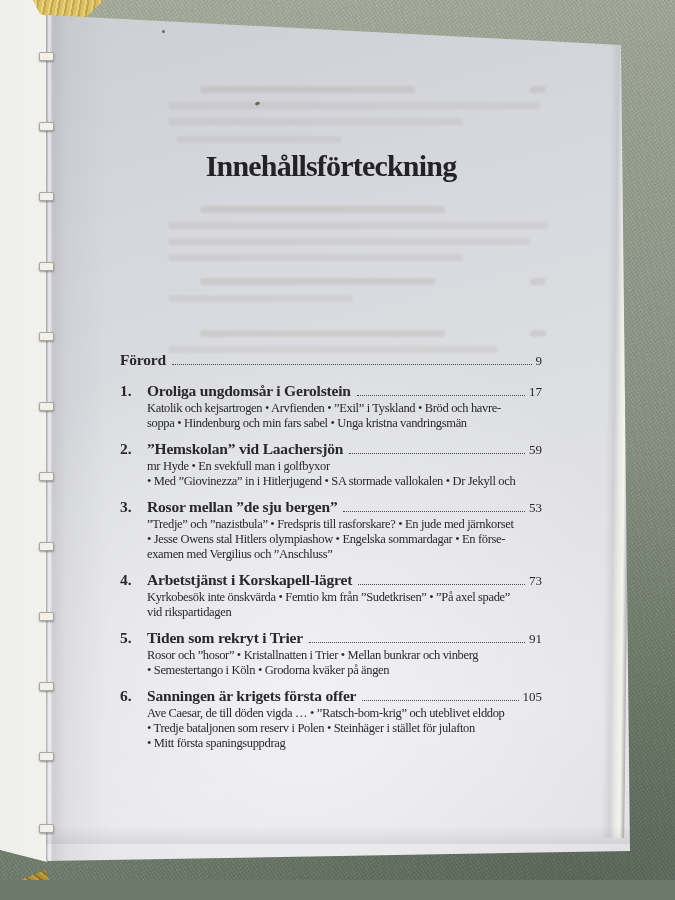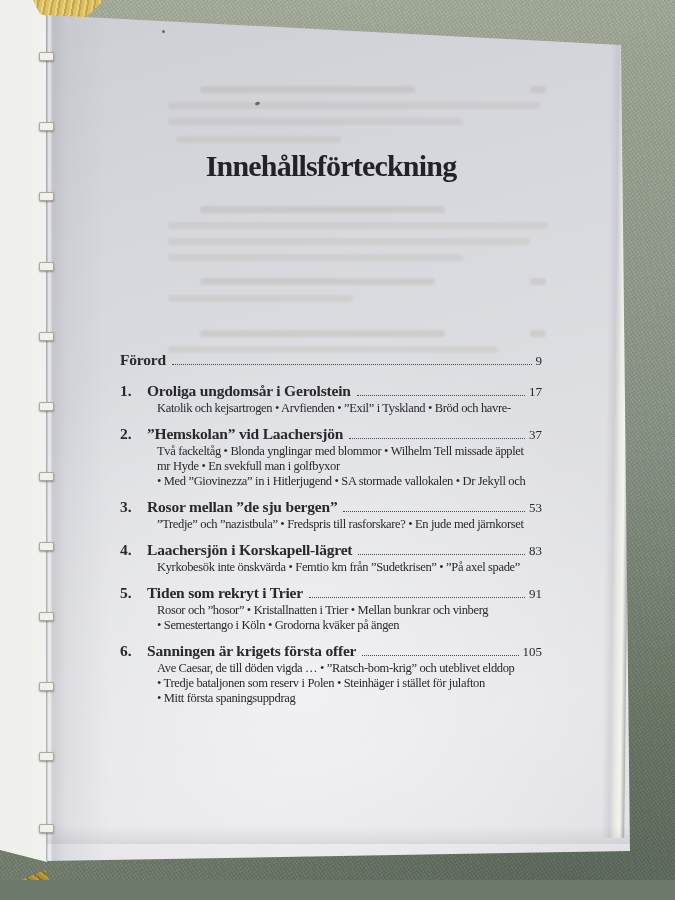--- a/index.html
+++ b/index.html
@@ -68,21 +68,21 @@
   .row { display:flex; align-items:baseline; }
   .row .num { flex:0 0 27px; font-weight:bold; font-size:15.5px; }
   .row .ttl { font-weight:bold; font-size:15.5px; white-space:nowrap; letter-spacing:-0.2px; }
   .row .leader { flex:1 1 auto; min-width:12px; height:0;
     border-bottom:1px dotted #47474d; align-self:flex-end;
     margin:0 4px 4px 6px; }
   .row .pg { font-size:13px; }
   .fm-row + .fm-row { margin-top:11px; }
   .chapter { margin-top:9px; }
   .chapter.first { margin-top:13px; }
-  .body { margin-left:37px; margin-top:1px; font-size:12.5px; line-height:15px;
+  .body { margin-left:27px; margin-top:1px; font-size:12.5px; line-height:15px;
           letter-spacing:-0.35px; }
   .body div { white-space:nowrap; }
 
   
   .stitch { position:absolute; z-index:5; left:39px; width:13px; height:7px;
     background:#f2f0e9; border:1px solid rgba(120,118,110,0.6); border-radius:2px;
     box-shadow: 0 1px 2px rgba(50,50,55,0.45); }
 
   .speck { position:absolute; background:#4a463e; border-radius:50%; opacity:0.75; }
   .speck.s1 { left:255px; top:102px; width:5px; height:3px; transform:rotate(-20deg); }
@@ -135,55 +135,58 @@
       <div id="chapters">
           <div class="chapter first">
             <div class="row">
               <span class="num">1.</span>
               <span class="ttl">Oroliga ungdomsår i Gerolstein</span>
               <span class="leader"></span>
               <span class="pg">17</span>
             </div>
             <div class="body">
               <div>Katolik och kejsartrogen • Arvfienden • ”Exil” i Tyskland • Bröd och havre-</div>
+              <div>soppa • Hindenburg och min fars sabel • Unga kristna vandringsmän</div>
             </div>
           </div>
           <div class="chapter">
             <div class="row">
               <span class="num">2.</span>
               <span class="ttl">”Hemskolan” vid Laachersjön</span>
               <span class="leader"></span>
-              <span class="pg">37</span>
-            </div>
-            <div class="body">
-              <div>Två fackeltåg • Blonda ynglingar med blommor • Wilhelm Tell missade äpplet</div>
+              <span class="pg">59</span>
+            </div>
+            <div class="body">
               <div>mr Hyde • En svekfull man i golfbyxor</div>
               <div>• Med ”Giovinezza” in i Hitlerjugend • SA stormade vallokalen • Dr Jekyll och</div>
             </div>
           </div>
           <div class="chapter">
             <div class="row">
               <span class="num">3.</span>
               <span class="ttl">Rosor mellan ”de sju bergen”</span>
               <span class="leader"></span>
               <span class="pg">53</span>
             </div>
             <div class="body">
               <div>”Tredje” och ”nazistbula” • Fredspris till rasforskare? • En jude med järnkorset</div>
+              <div>• Jesse Owens stal Hitlers olympiashow • Engelska sommardagar • En förse-</div>
+              <div>examen med Vergilius och ”Anschluss”</div>
             </div>
           </div>
           <div class="chapter">
             <div class="row">
               <span class="num">4.</span>
-              <span class="ttl">Laachersjön i Korskapell-lägret</span>
-              <span class="leader"></span>
-              <span class="pg">83</span>
+              <span class="ttl">Arbetstjänst i Korskapell-lägret</span>
+              <span class="leader"></span>
+              <span class="pg">73</span>
             </div>
             <div class="body">
               <div>Kyrkobesök inte önskvärda • Femtio km från ”Sudetkrisen” • ”På axel spade”</div>
+              <div>vid rikspartidagen</div>
             </div>
           </div>
           <div class="chapter">
             <div class="row">
               <span class="num">5.</span>
               <span class="ttl">Tiden som rekryt i Trier</span>
               <span class="leader"></span>
               <span class="pg">91</span>
             </div>
             <div class="body">

